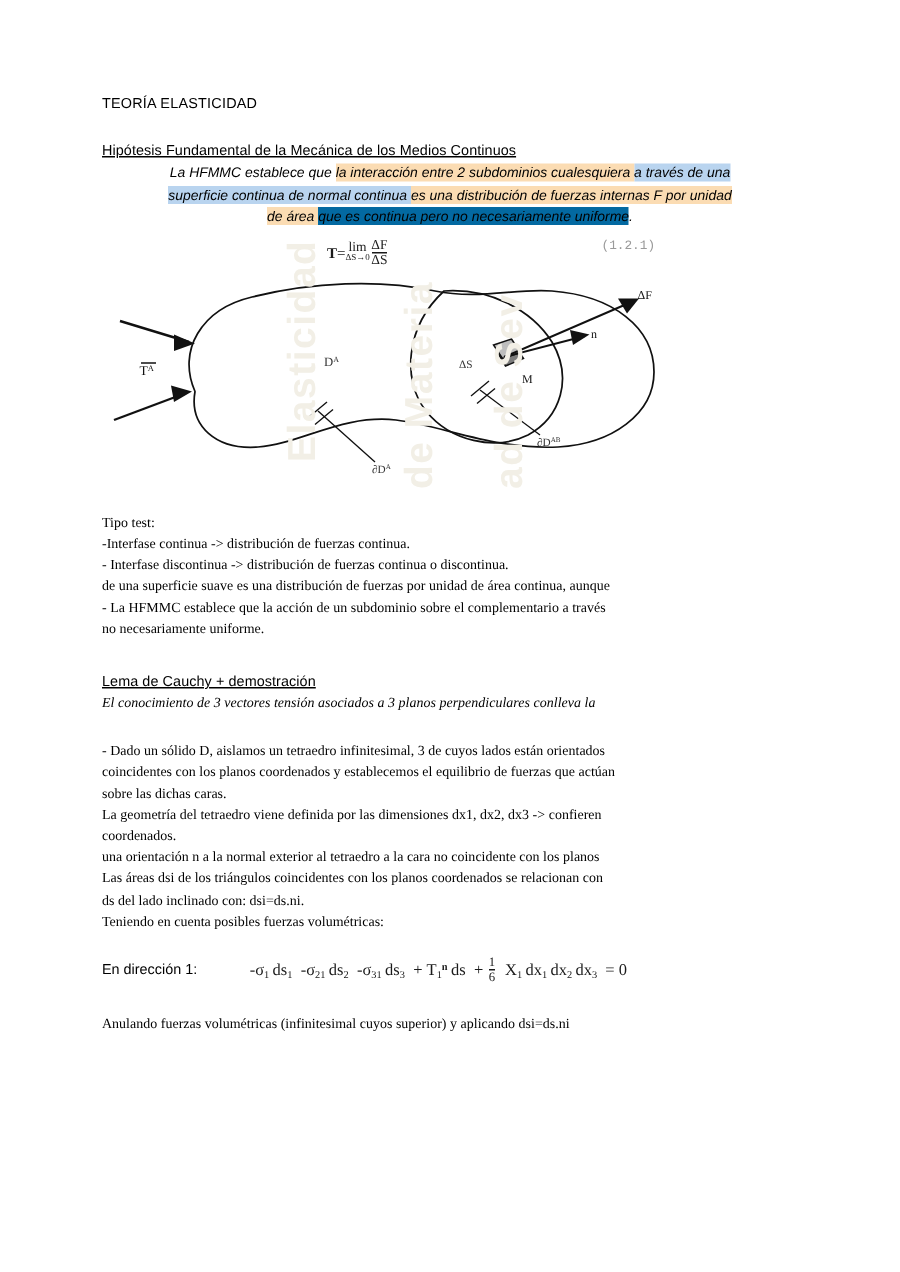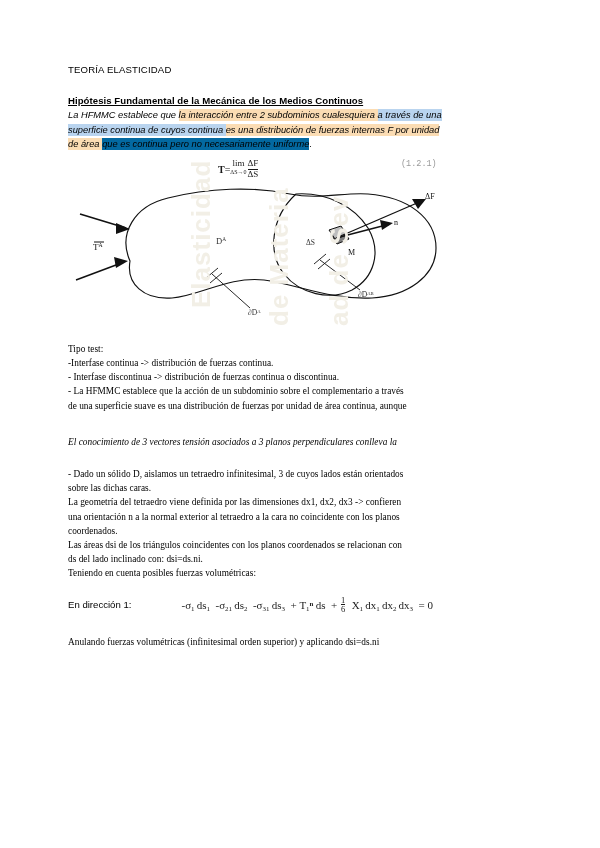--- a/index.html
+++ b/index.html
@@ -27,21 +27,21 @@
   
   .doc-title {
     font-size: 9.6px;
     line-height: 15px;
     color: #000;
     letter-spacing: 0.15px;
     margin: 0 0 18px 0;
   }
   .section-head {
     font-size: 9.6px;
-    font-weight: bold;
+    font-weight: normal;
     text-decoration: underline;
     color: #000;
     letter-spacing: 0.05px;
     margin: 0 0 2px 0;
   }
   .para {
     font-size: 9.3px;
     line-height: 14.2px;
     color: #000;
     margin: 0;
@@ -60,21 +60,21 @@
   .hl-green  { background: #0369a1; }
 
   
   .hl-para {
     font-size: 9.3px;
     line-height: 14.6px;
     font-style: italic;
     color: #000;
     white-space: nowrap;
   }
-  .hl-para .ln { display: block; }
+  .hl-para .ln { display: block; text-align: center; }
   .hl-para .ln span { padding: 1px 0; }
 
   
   .figure {
     position: relative;
     width: 464px;
     height: 178px;
     margin: 4px 0 0 0;
   }
   .figure svg { display: block; }
@@ -93,21 +93,21 @@
     transform: rotate(180deg);
     letter-spacing: 1px;
     white-space: nowrap;
     user-select: none;
   }
 
   
   .formula-row {
     display: flex;
     align-items: baseline;
-    gap: 50px;
+    gap: 35px;
     margin: 0;
   }
   .formula-label {
     font-size: 9.6px;
     color: #000;
     white-space: nowrap;
   }
   .formula-math {
     font-family: "Liberation Serif", serif;
     font-size: 11px;
@@ -150,21 +150,21 @@
 
     <div class="doc-title">TEORÍA ELASTICIDAD</div>
 
     <div class="section-head">Hipótesis Fundamental de la Mecánica de los Medios Continuos</div>
 
     <div class="hl-para">
       <span class="ln">
         <span>La HFMMC establece que </span><span class="hl-orange">la interacción entre 2 subdominios cualesquiera </span><span class="hl-blue">a través de una</span>
       </span>
       <span class="ln">
-        <span class="hl-blue">superficie continua de cuyos continua </span><span class="hl-orange">es una distribución de fuerzas internas F por unidad</span>
+        <span class="hl-blue">superficie continua de normal continua </span><span class="hl-orange">es una distribución de fuerzas internas F por unidad</span>
       </span>
       <span class="ln">
         <span class="hl-orange">de área </span><span class="hl-green">que es continua pero no necesariamente uniforme</span><span>.</span>
       </span>
     </div>
 
     <div class="figure">
 
       <div class="watermark-layer">
         <div class="wm-col" style="left:118px; top:2px;  height:150px;">Elasticidad</div>
@@ -260,34 +260,37 @@
       <div style="position:absolute; left:280px; top:92px; font-family:'Liberation Serif',serif; font-size:8px; color:#111;">M</div>
 
       <div style="position:absolute; left:326px; top:62px; font-family:'Liberation Serif',serif; font-size:8px; color:#111;">n</div>
     </div>
 
     <div class="spacer-8"></div>
 
     <div class="para">Tipo test:</div>
     <div class="para">-Interfase continua -&gt; distribución de fuerzas continua.</div>
     <div class="para">- Interfase discontinua -&gt; distribución de fuerzas continua o discontinua.</div>
+    <div class="para">de una superficie suave es una distribución de fuerzas por unidad de área continua, aunque</div>
     <div class="para">- La HFMMC establece que la acción de un subdominio sobre el complementario a través</div>
-    <div class="para">de una superficie suave es una distribución de fuerzas por unidad de área continua, aunque</div>
+    <div class="para">no necesariamente uniforme.</div>
 
     <div class="spacer-22"></div>
 
+    <div class="section-head">Lema de Cauchy + demostración</div>
     <div class="para italic">El conocimiento de 3 vectores tensión asociados a 3 planos perpendiculares conlleva la</div>
 
     <div class="spacer-18"></div>
 
     <div class="para">- Dado un sólido D, aislamos un tetraedro infinitesimal, 3 de cuyos lados están orientados</div>
+    <div class="para">coincidentes con los planos coordenados y establecemos el equilibrio de fuerzas que actúan</div>
     <div class="para">sobre las dichas caras.</div>
     <div class="para">La geometría del tetraedro viene definida por las dimensiones dx1, dx2, dx3 -&gt; confieren</div>
+    <div class="para">coordenados.</div>
     <div class="para">una orientación n a la normal exterior al tetraedro a la cara no coincidente con los planos</div>
-    <div class="para">coordenados.</div>
     <div class="para">Las áreas dsi de los triángulos coincidentes con los planos coordenados se relacionan con</div>
     <div class="para">ds del lado inclinado con: dsi=ds.ni.</div>
     <div class="para">Teniendo en cuenta posibles fuerzas volumétricas:</div>
 
     <div class="spacer-14"></div>
 
     <div class="formula-row">
       <div class="formula-label">En dirección 1:</div>
       <div class="formula-math">
         <span>-σ</span><sub>1</sub><span> ds</span><sub>1</sub>
@@ -295,16 +298,16 @@
         <span>&nbsp;-σ</span><sub>31</sub><span> ds</span><sub>3</sub>
         <span>&nbsp;+&nbsp;T</span><sub>1</sub><sup><b>n</b></sup><span> ds</span>
         <span>&nbsp;+&nbsp;</span><span class="frac"><span class="num">1</span><span class="den">6</span></span>
         <span>&nbsp;X</span><sub>1</sub><span> dx</span><sub>1</sub><span> dx</span><sub>2</sub><span> dx</span><sub>3</sub>
         <span>&nbsp;=&nbsp;0</span>
       </div>
     </div>
 
     <div class="spacer-22"></div>
 
-    <div class="para">Anulando fuerzas volumétricas (infinitesimal orden superior) y aplicando dsi=ds.ni</div>
+    <div class="para">Anulando fuerzas volumétricas (infinitesimal cuyos superior) y aplicando dsi=ds.ni</div>
 
   </div>
 </div>
 
 </body></html>

